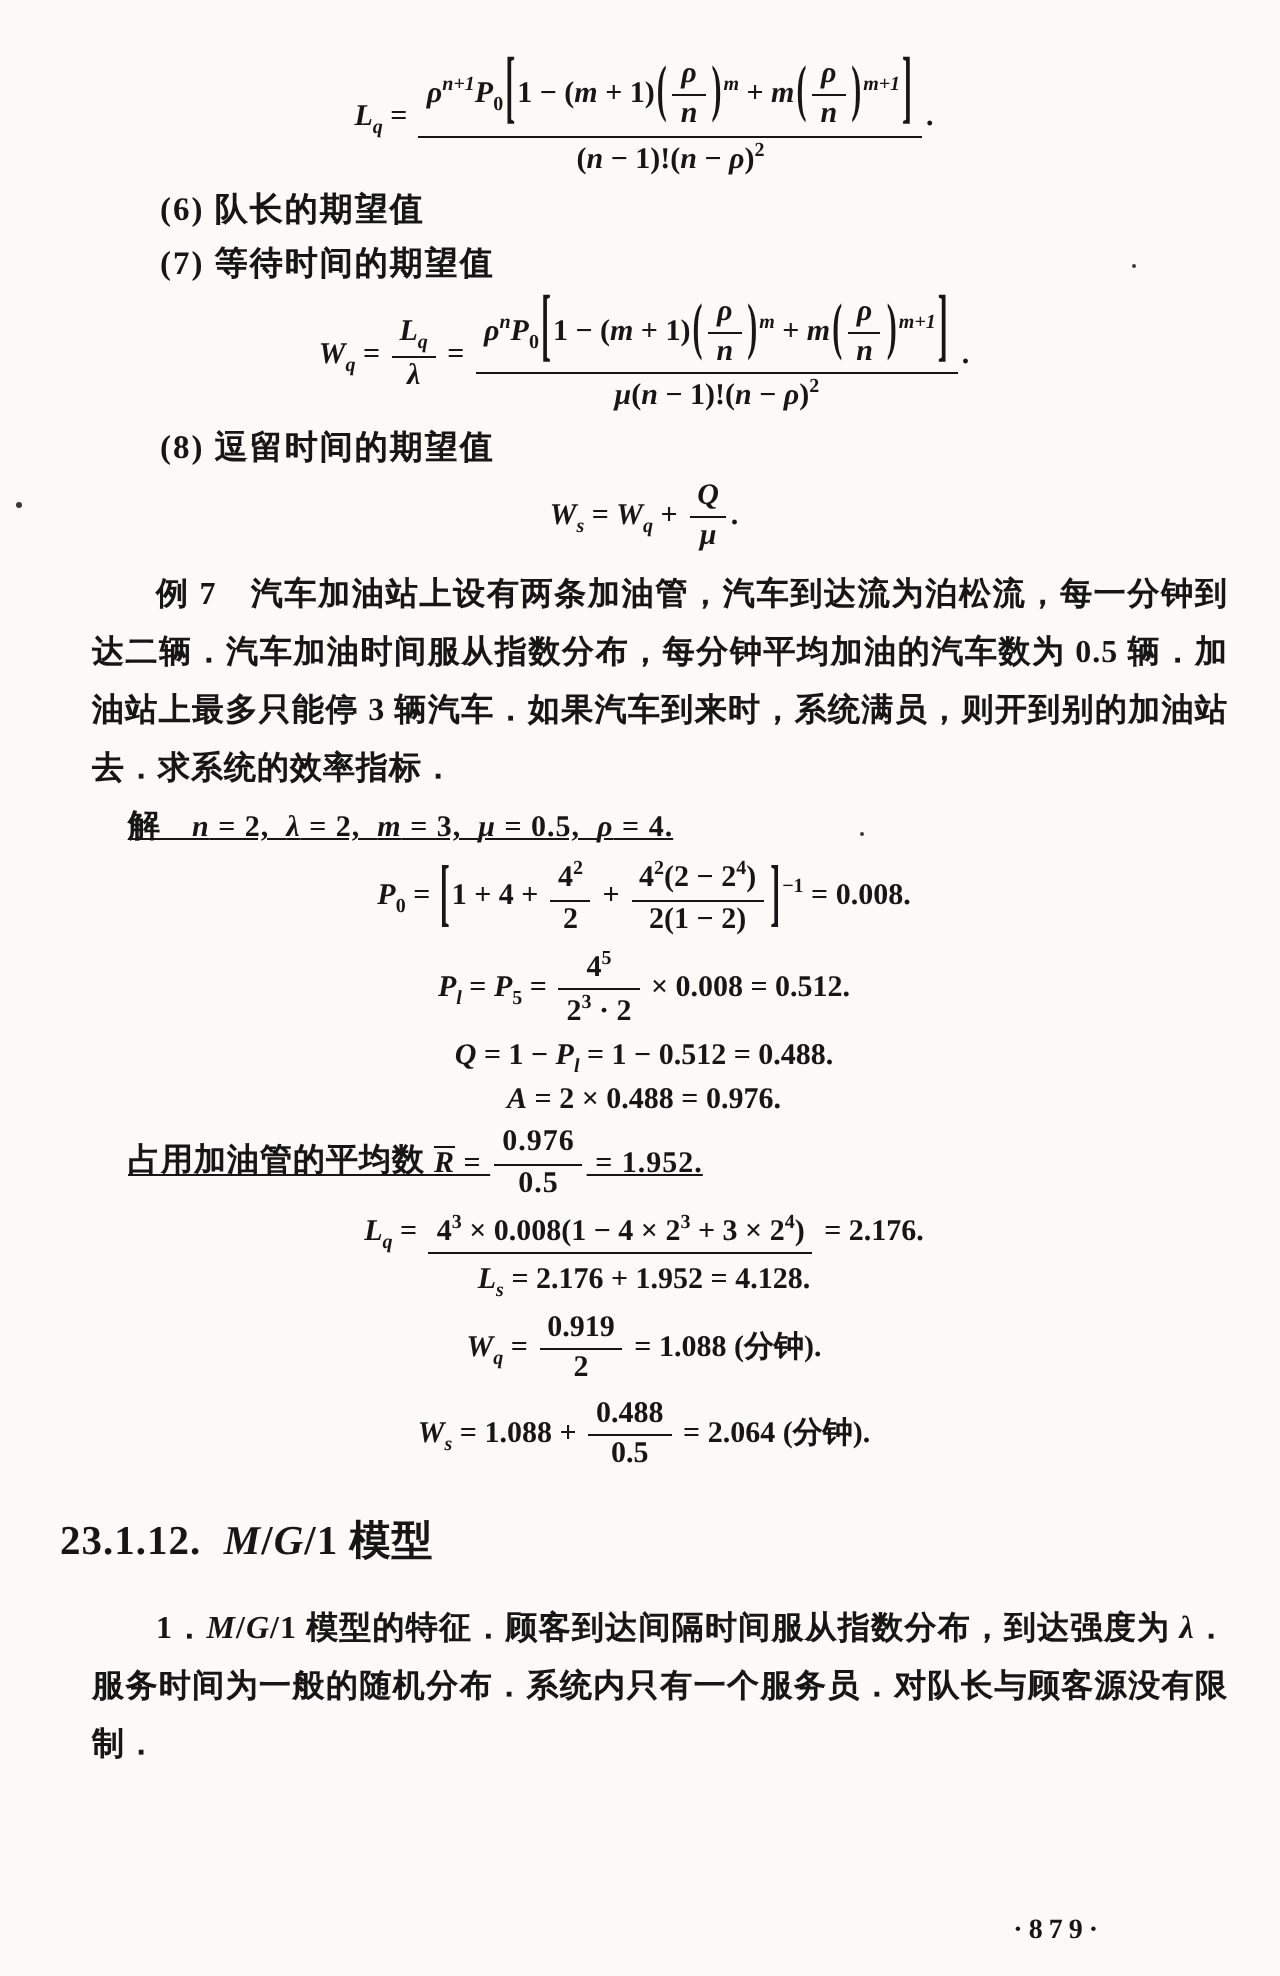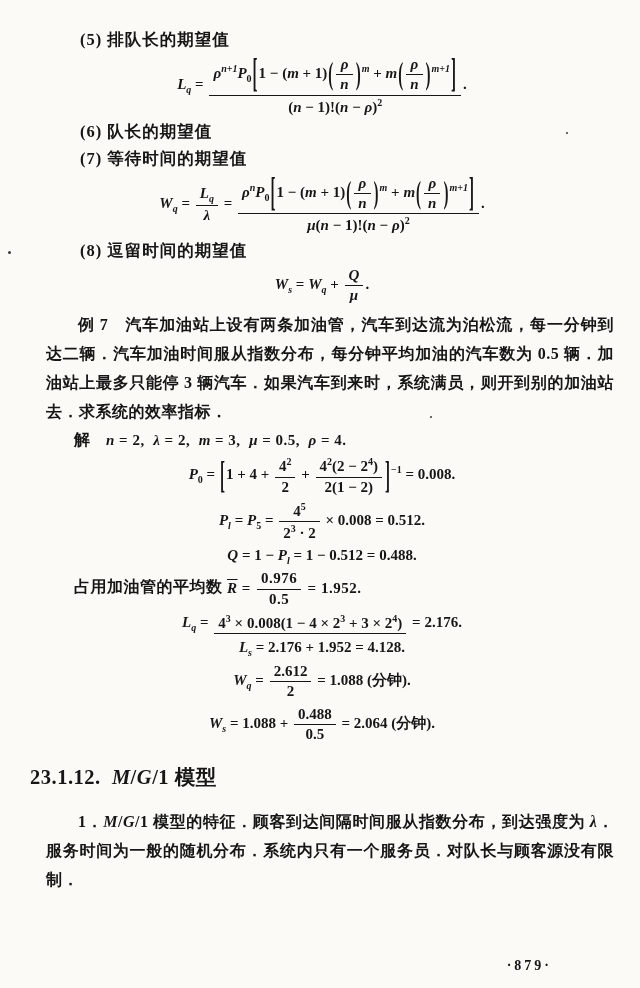--- a/index.html
+++ b/index.html
@@ -13,55 +13,55 @@
   .num{display:block;border-bottom:1.4px solid #161616;padding:0 4px 1px;line-height:1.15;}
   .den{display:block;padding:1px 4px 0;line-height:1.15;}
   sup{font-size:10px;}
   sub{font-size:10px;}
   .big{display:inline-block;vertical-align:middle;font-weight:bold;margin:0 1px;transform-origin:center;}
   .over{text-decoration:overline;font-style:italic;}
   .var{font-style:italic;}
   .bold{font-weight:bold;}
   .para{font-weight:bold;font-size:16px;line-height:1.82;text-align:justify;margin:6px 0 2px 16px;letter-spacing:0.5px;}
   .para.first-indent{text-indent:2em;}
-  .inline-line{font-weight:bold;font-size:16px;margin:4px 0 4px 44px;letter-spacing:0.5px;}
+  .inline-line{font-weight:bold;font-size:16px;margin:4px 0 4px 34px;letter-spacing:0.5px;text-decoration:underline;}
   .inline-line .fml{font-size:15px;}
   .heading{font-weight:bold;font-size:20.5px;margin:20px 0 16px 0;letter-spacing:0.5px;}
   .footer{position:absolute;right:88px;bottom:14px;font-weight:bold;font-size:14px;letter-spacing:3px;}
   .speck{position:absolute;background:#3a3a3a;border-radius:50%;}
 </style>
 </head>
 <body>
 
 <div class="page">
 
-  <p class="label">(5) 排队长的期望值</p>
   <div class="formula" data-formula="formulas.f5"><span class="var">L</span><sub class="var">q</sub><span> = </span><span class="frac"><span class="num"><span class="var">ρ</span><sup class="var">n+1</sup><span class="var">P</span><sub>0</sub><span class="big" style="transform: scaleY(2.7);">[</span><span>1 − (</span><span class="var">m</span><span> + 1)</span><span class="big" style="transform: scaleY(2.1);">(</span><span class="frac"><span class="num"><span class="var">ρ</span></span><span class="den"><span class="var">n</span></span></span><span class="big" style="transform: scaleY(2.1);">)</span><sup class="var">m</sup><span> + </span><span class="var">m</span><span class="big" style="transform: scaleY(2.1);">(</span><span class="frac"><span class="num"><span class="var">ρ</span></span><span class="den"><span class="var">n</span></span></span><span class="big" style="transform: scaleY(2.1);">)</span><sup class="var">m+1</sup><span class="big" style="transform: scaleY(2.7);">]</span></span><span class="den"><span>(</span><span class="var">n</span><span> − 1)!(</span><span class="var">n</span><span> − </span><span class="var">ρ</span><span>)</span><sup>2</sup></span></span><span>.</span></div>
 
   <p class="label">(6) 队长的期望值</p>
 
   <p class="label">(7) 等待时间的期望值</p>
   <div class="formula" data-formula="formulas.f7"><span class="var">W</span><sub class="var">q</sub><span> = </span><span class="frac"><span class="num"><span class="var">L</span><sub class="var">q</sub></span><span class="den"><span class="var">λ</span></span></span><span> = </span><span class="frac"><span class="num"><span class="var">ρ</span><sup class="var">n</sup><span class="var">P</span><sub>0</sub><span class="big" style="transform: scaleY(2.7);">[</span><span>1 − (</span><span class="var">m</span><span> + 1)</span><span class="big" style="transform: scaleY(2.1);">(</span><span class="frac"><span class="num"><span class="var">ρ</span></span><span class="den"><span class="var">n</span></span></span><span class="big" style="transform: scaleY(2.1);">)</span><sup class="var">m</sup><span> + </span><span class="var">m</span><span class="big" style="transform: scaleY(2.1);">(</span><span class="frac"><span class="num"><span class="var">ρ</span></span><span class="den"><span class="var">n</span></span></span><span class="big" style="transform: scaleY(2.1);">)</span><sup class="var">m+1</sup><span class="big" style="transform: scaleY(2.7);">]</span></span><span class="den"><span class="var">μ</span><span>(</span><span class="var">n</span><span> − 1)!(</span><span class="var">n</span><span> − </span><span class="var">ρ</span><span>)</span><sup>2</sup></span></span><span>.</span></div>
 
   <p class="label">(8) 逗留时间的期望值</p>
   <div class="formula" data-formula="formulas.f8"><span class="var">W</span><sub class="var">s</sub><span> = </span><span class="var">W</span><sub class="var">q</sub><span> + </span><span class="frac"><span class="num"><span class="var">Q</span></span><span class="den"><span class="var">μ</span></span></span><span>.</span></div>
 
   <p class="para first-indent" data-formula="example.tokens"><span class="bold">例 7</span><span>　汽车加油站上设有两条加油管，汽车到达流为泊松流，每一分钟到达二辆．汽车加油时间服从指数分布，每分钟平均加油的汽车数为 0.5 辆．加油站上最多只能停 3 辆汽车．如果汽车到来时，系统满员，则开到别的加油站去．求系统的效率指标．</span></p>
 
   <p class="inline-line"><span class="bold">解</span><span class="fml" data-formula="formulas.given"><span>　</span><span class="var">n</span><span> = 2,  </span><span class="var">λ</span><span> = 2,  </span><span class="var">m</span><span> = 3,  </span><span class="var">μ</span><span> = 0.5,  </span><span class="var">ρ</span><span> = 4.</span></span></p>
 
   <div class="formula" data-formula="formulas.p0"><span class="var">P</span><sub>0</sub><span> = </span><span class="big" style="transform: scaleY(2.5);">[</span><span>1 + 4 + </span><span class="frac"><span class="num"><span>4</span><sup>2</sup></span><span class="den"><span>2</span></span></span><span> + </span><span class="frac"><span class="num"><span>4</span><sup>2</sup><span>(2 − 2</span><sup>4</sup><span>)</span></span><span class="den"><span>2(1 − 2)</span></span></span><span class="big" style="transform: scaleY(2.5);">]</span><sup>−1</sup><span> = 0.008.</span></div>
   <div class="formula" data-formula="formulas.pl"><span class="var">P</span><sub class="var">l</sub><span> = </span><span class="var">P</span><sub>5</sub><span> = </span><span class="frac"><span class="num"><span>4</span><sup>5</sup></span><span class="den"><span>2</span><sup>3</sup><span> · 2</span></span></span><span> × 0.008 = 0.512.</span></div>
   <div class="formula tight" data-formula="formulas.q"><span class="var">Q</span><span> = 1 − </span><span class="var">P</span><sub class="var">l</sub><span> = 1 − 0.512 = 0.488.</span></div>
+  <div class="formula tight" data-formula="formulas.a"><span class="var">A</span><span> = 2 × 0.488 = 0.976.</span></div>
 
   <p class="inline-line"><span>占用加油管的平均数  </span><span class="fml" data-formula="formulas.rbar"><span class="over var">R</span><span> = </span><span class="frac"><span class="num"><span>0.976</span></span><span class="den"><span>0.5</span></span></span><span> = 1.952.</span></span></p>
 
   <div class="formula" data-formula="formulas.lq2"><span class="var">L</span><sub class="var">q</sub><span> = </span><span class="frac"><span class="num"><span>4</span><sup>3</sup><span> × 0.008(1 − 4 × 2</span><sup>3</sup><span> + 3 × 2</span><sup>4</sup><span>)</span></span></span><span> = 2.176.</span></div>
   <div class="formula tight" data-formula="formulas.ls2"><span class="var">L</span><sub class="var">s</sub><span> = 2.176 + 1.952 = 4.128.</span></div>
-  <div class="formula" data-formula="formulas.wq2"><span class="var">W</span><sub class="var">q</sub><span> = </span><span class="frac"><span class="num"><span>2.612</span></span><span class="den"><span>2</span></span></span><span> = 1.088 (分钟).</span></div>
+  <div class="formula" data-formula="formulas.wq2"><span class="var">W</span><sub class="var">q</sub><span> = </span><span class="frac"><span class="num"><span>0.919</span></span><span class="den"><span>2</span></span></span><span> = 1.088 (分钟).</span></div>
   <div class="formula" data-formula="formulas.ws2"><span class="var">W</span><sub class="var">s</sub><span> = 1.088 + </span><span class="frac"><span class="num"><span>0.488</span></span><span class="den"><span>0.5</span></span></span><span> = 2.064 (分钟).</span></div>
 
   <h2 class="heading" data-formula="section.tokens"><span>23.1.12.  </span><span class="var">M</span><span>/</span><span class="var">G</span><span>/1 模型</span></h2>
 
   <p class="para first-indent" data-formula="para"><span>1．</span><span class="var">M</span><span>/</span><span class="var">G</span><span>/1 模型的特征．顾客到达间隔时间服从指数分布，到达强度为 </span><span class="var">λ</span><span>．服务时间为一般的随机分布．系统内只有一个服务员．对队长与顾客源没有限制．</span></p>
 
   <div class="footer">·879·</div>
 
   <div class="speck" style="left:8px;top:251px;width:3px;height:3px;"></div>
   <div class="speck" style="left:430px;top:416px;width:2px;height:2px;"></div>

